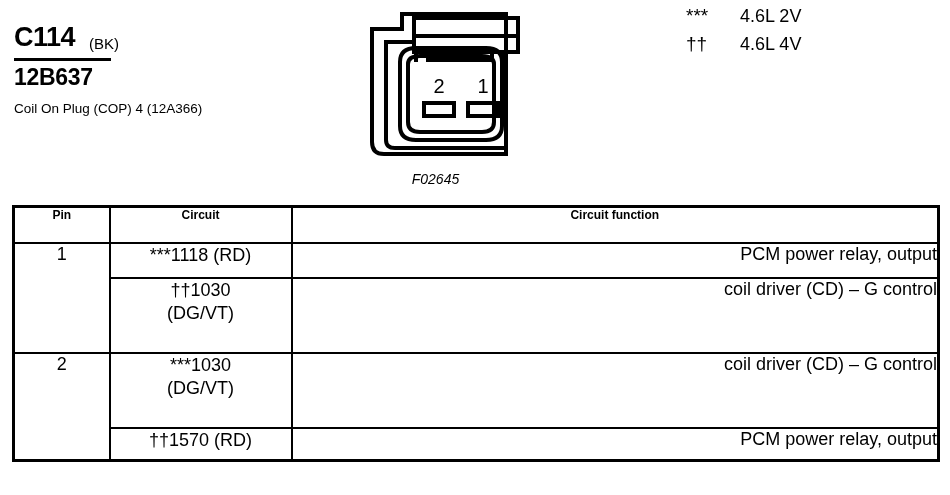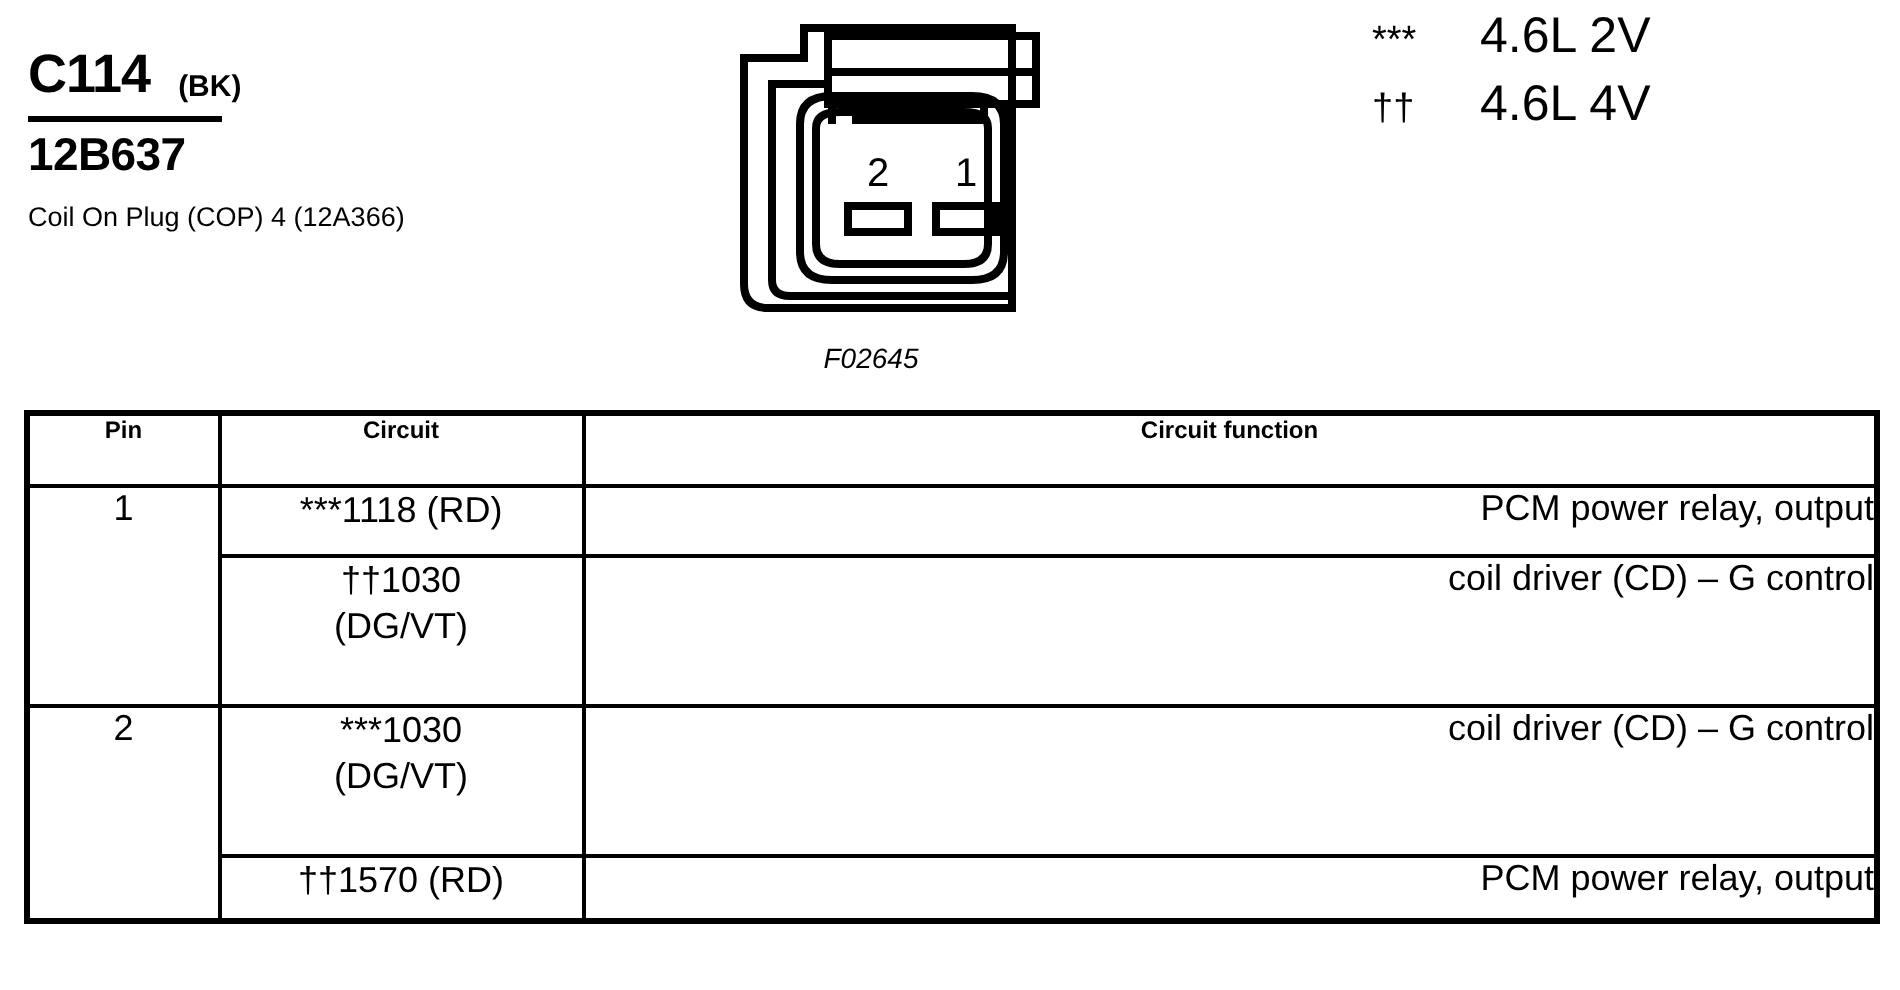--- a/index.html
+++ b/index.html
@@ -29,21 +29,21 @@
     gap: 14px;
   }
   #connector-code {
     font-size: 27px;
     font-weight: bold;
     letter-spacing: -0.5px;
     line-height: 1;
   }
   #connector-color {
     font-size: 15px;
-    font-weight: bold;
+    font-weight: normal;
     line-height: 1;
   }
   #connector-rule {
     width: 97px;
     height: 3px;
     background: #000;
     margin: 7px 0 4px 0;
   }
   #connector-part {
     font-size: 23px;
@@ -86,21 +86,21 @@
     margin-bottom: 9px;
   }
   .legend-mark {
     width: 54px;
     font-size: 19px;
     line-height: 1;
     text-align: left;
     padding-left: 4px;
   }
   .legend-text {
-    font-size: 25px;
+    font-size: 18px;
     line-height: 1;
   }
 
   
   #pin-table-wrap {
     position: absolute;
     left: 12px;
     top: 205px;
     width: 928px;
   }

